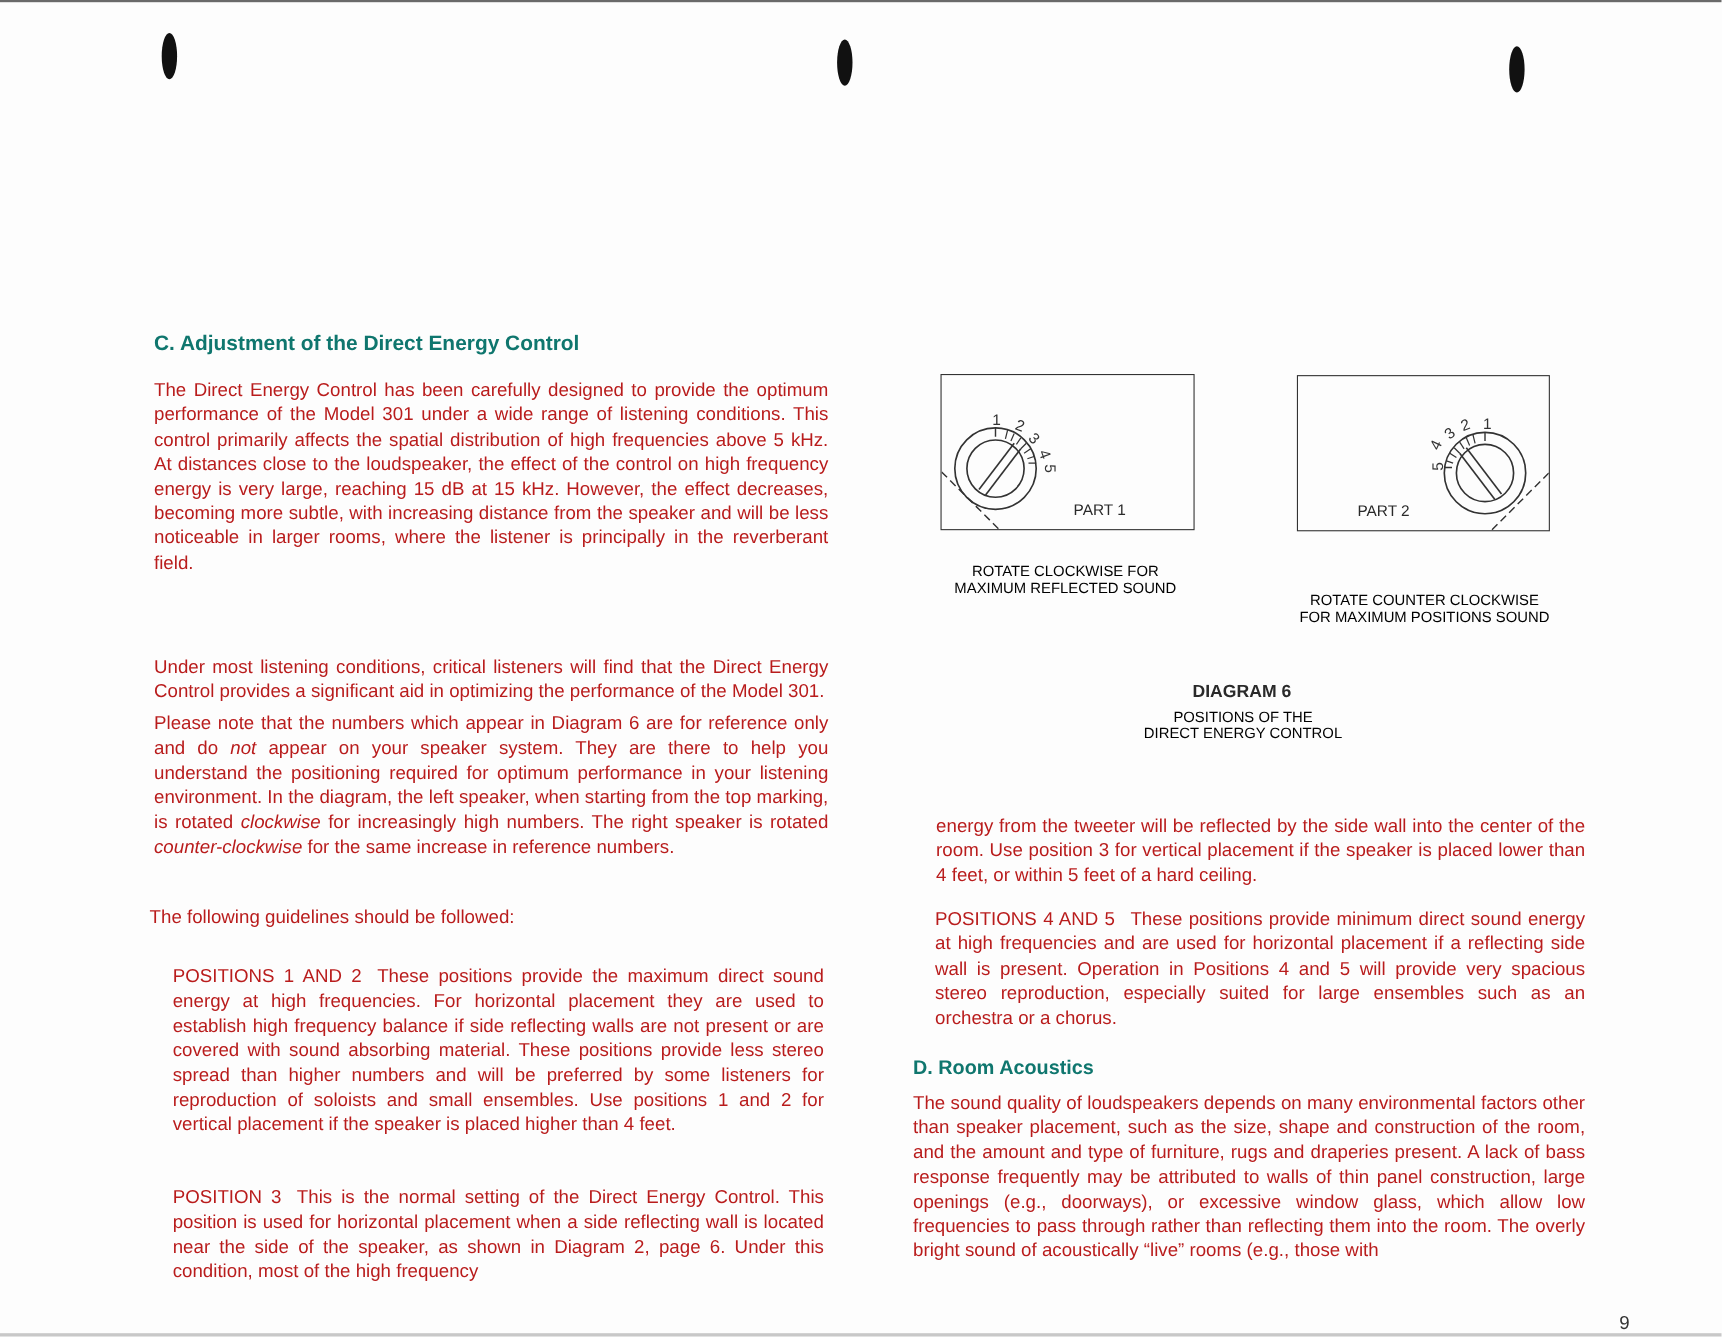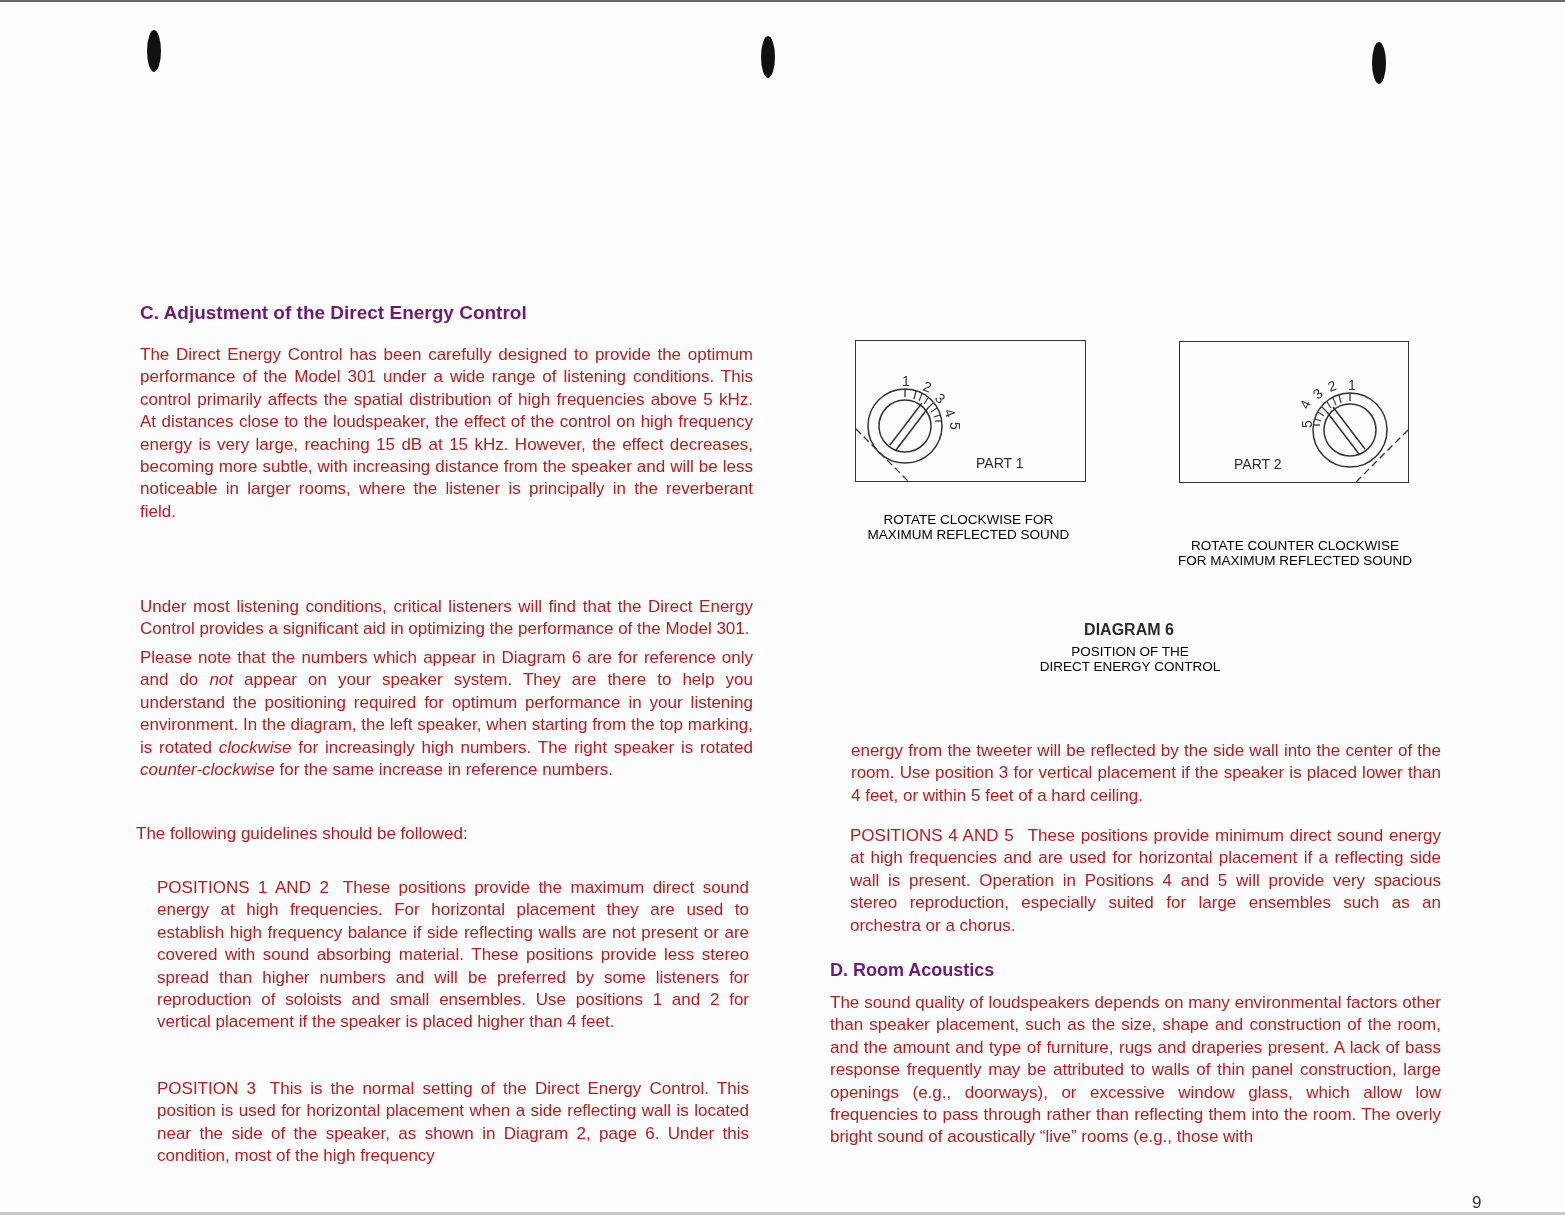--- a/index.html
+++ b/index.html
@@ -5,21 +5,21 @@
   html, body { margin:0; padding:0; }
   body {
     width:1565px; height:1215px; position:relative; overflow:hidden;
     background:#fdfdfd;
     font-family:"Liberation Sans", sans-serif;
     color:#2a2a2a;
   }
   .topbar { position:absolute; left:0; top:0; width:1565px; height:2px; background:#6a6a6a; }
   .bottombar { position:absolute; left:0; top:1212px; width:1565px; height:3px; background:#c8c8c8; }
   .hole { position:absolute; width:14px; height:42px; border-radius:50%; background:#111; }
-  .h-title { position:absolute; font-weight:bold; font-size:19px; color:#701a75; margin:0; white-space:nowrap; }
+  .h-title { position:absolute; font-weight:bold; font-size:19px; color:#0f766e; margin:0; white-space:nowrap; }
   .para {
     position:absolute; margin:0; font-size:17px; line-height:22.4px;
     text-align:justify; color:#b91c1c;
   }
   .para .lead { margin-right:14px; }
   .para em { font-style:italic; }
   .caption { position:absolute; font-size:13.5px; line-height:15px; text-align:center; color:#000000; white-space:nowrap; }
   .diag-title { position:absolute; font-size:16px; font-weight:bold; text-align:center; width:200px; }
   .box { position:absolute; border:1.5px solid #333; background:transparent; }
   .box svg { position:absolute; left:0; top:0; }
@@ -98,27 +98,27 @@
   <span class="part-label" style="left:54px; top:114px;">PART 2</span>
 </div>
 
 <div class="caption" style="left:850px; top:512px; width:237px;">
   <div>ROTATE CLOCKWISE FOR</div>
   <div>MAXIMUM REFLECTED SOUND</div>
 </div>
 
 <div class="caption" style="left:1160px; top:538px; width:270px;">
   <div>ROTATE COUNTER CLOCKWISE</div>
-  <div>FOR MAXIMUM REFLECTED SOUND</div>
+  <div>FOR MAXIMUM POSITIONS SOUND</div>
 </div>
 
 <div class="diag-title" style="left:1029px; top:621px;">DIAGRAM 6</div>
 
 <div class="caption" style="left:1010px; top:644px; width:240px;">
-  <div>POSITION OF THE</div>
+  <div>POSITIONS OF THE</div>
   <div>DIRECT ENERGY CONTROL</div>
 </div>
 
 <p class="para" style="left:851px; top:740px; width:590px;">energy from the tweeter will be reflected by the side wall into the center of the room. Use position 3 for vertical placement if the speaker is placed lower than 4 feet, or within 5 feet of a hard ceiling.</p>
 
 <p class="para" style="left:850px; top:825px; width:591px;"><span class="lead">POSITIONS 4 AND 5</span><span>These positions provide minimum direct sound energy at high frequencies and are used for horizontal placement if a reflecting side wall is present. Operation in Positions 4 and 5 will provide very spacious stereo reproduction, especially suited for large ensembles such as an orchestra or a chorus.</span></p>
 
 <h2 class="h-title" style="left:830px; top:960px; font-size:18px;">D. Room Acoustics</h2>
 
 <p class="para" style="left:830px; top:992px; width:611px;">The sound quality of loudspeakers depends on many environmental factors other than speaker placement, such as the size, shape and construction of the room, and the amount and type of furniture, rugs and draperies present. A lack of bass response frequently may be attributed to walls of thin panel construction, large openings (e.g., doorways), or excessive window glass, which allow low frequencies to pass through rather than reflecting them into the room. The overly bright sound of acoustically “live” rooms (e.g., those with</p>

